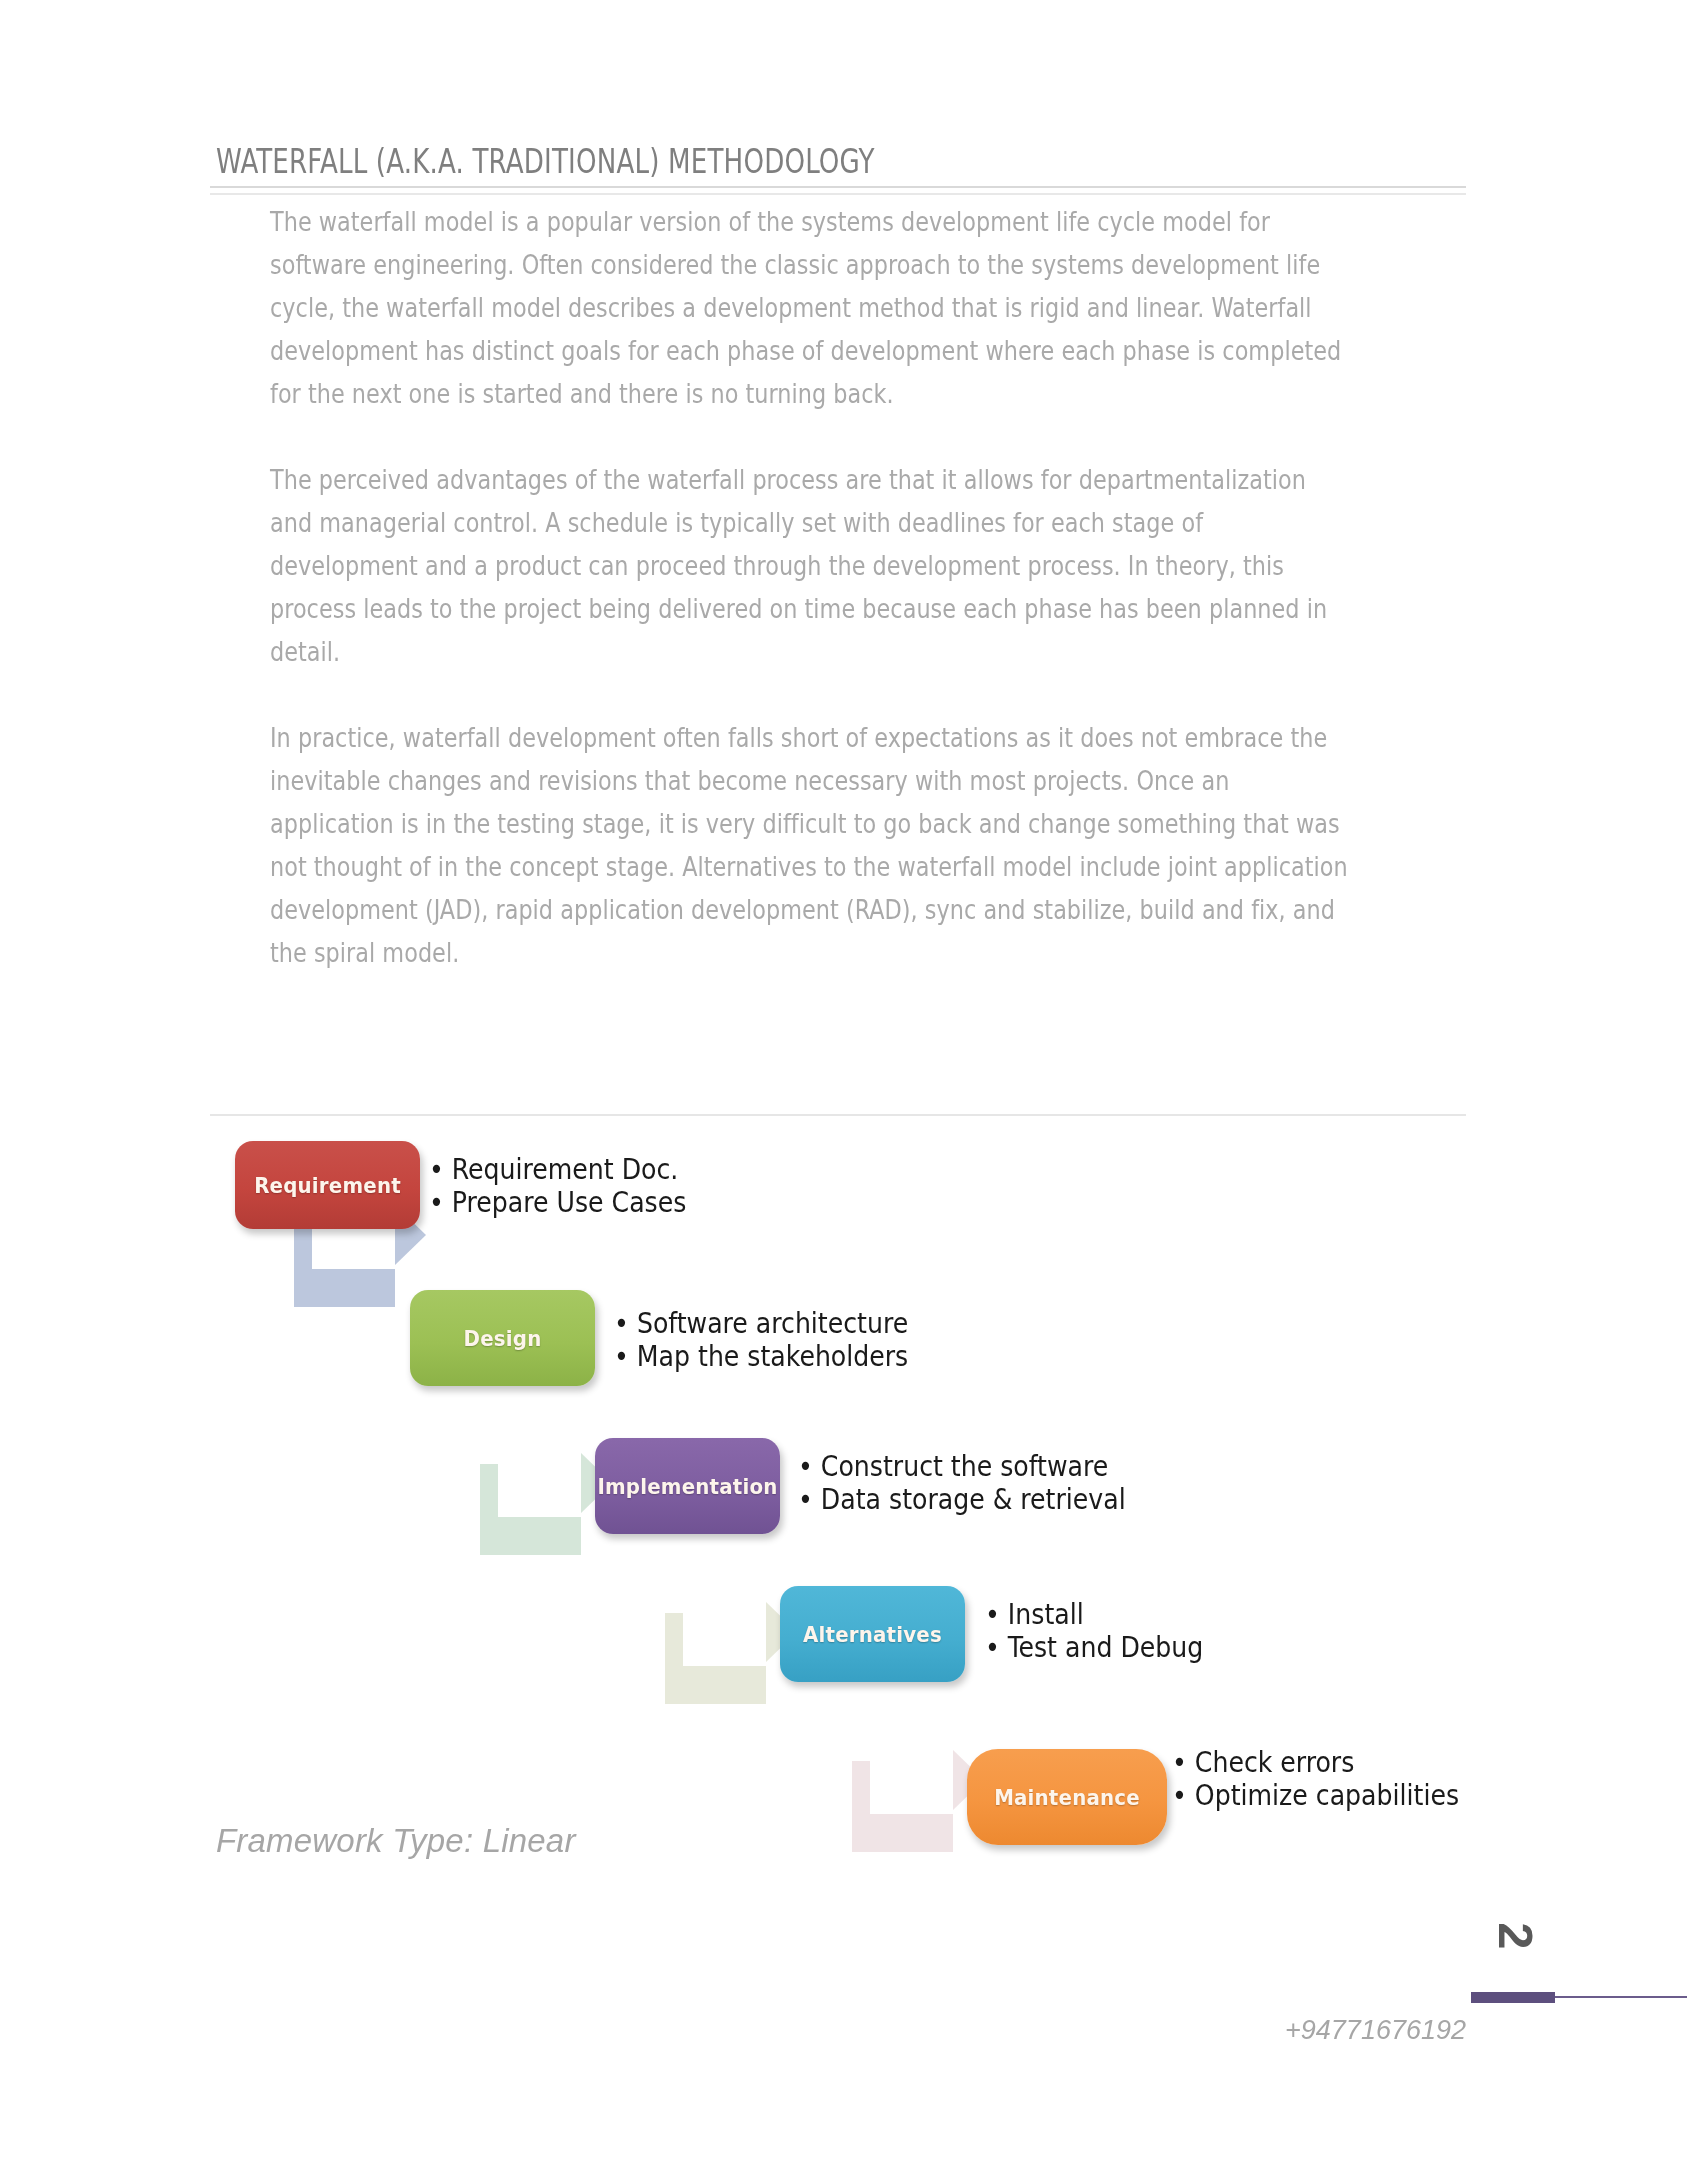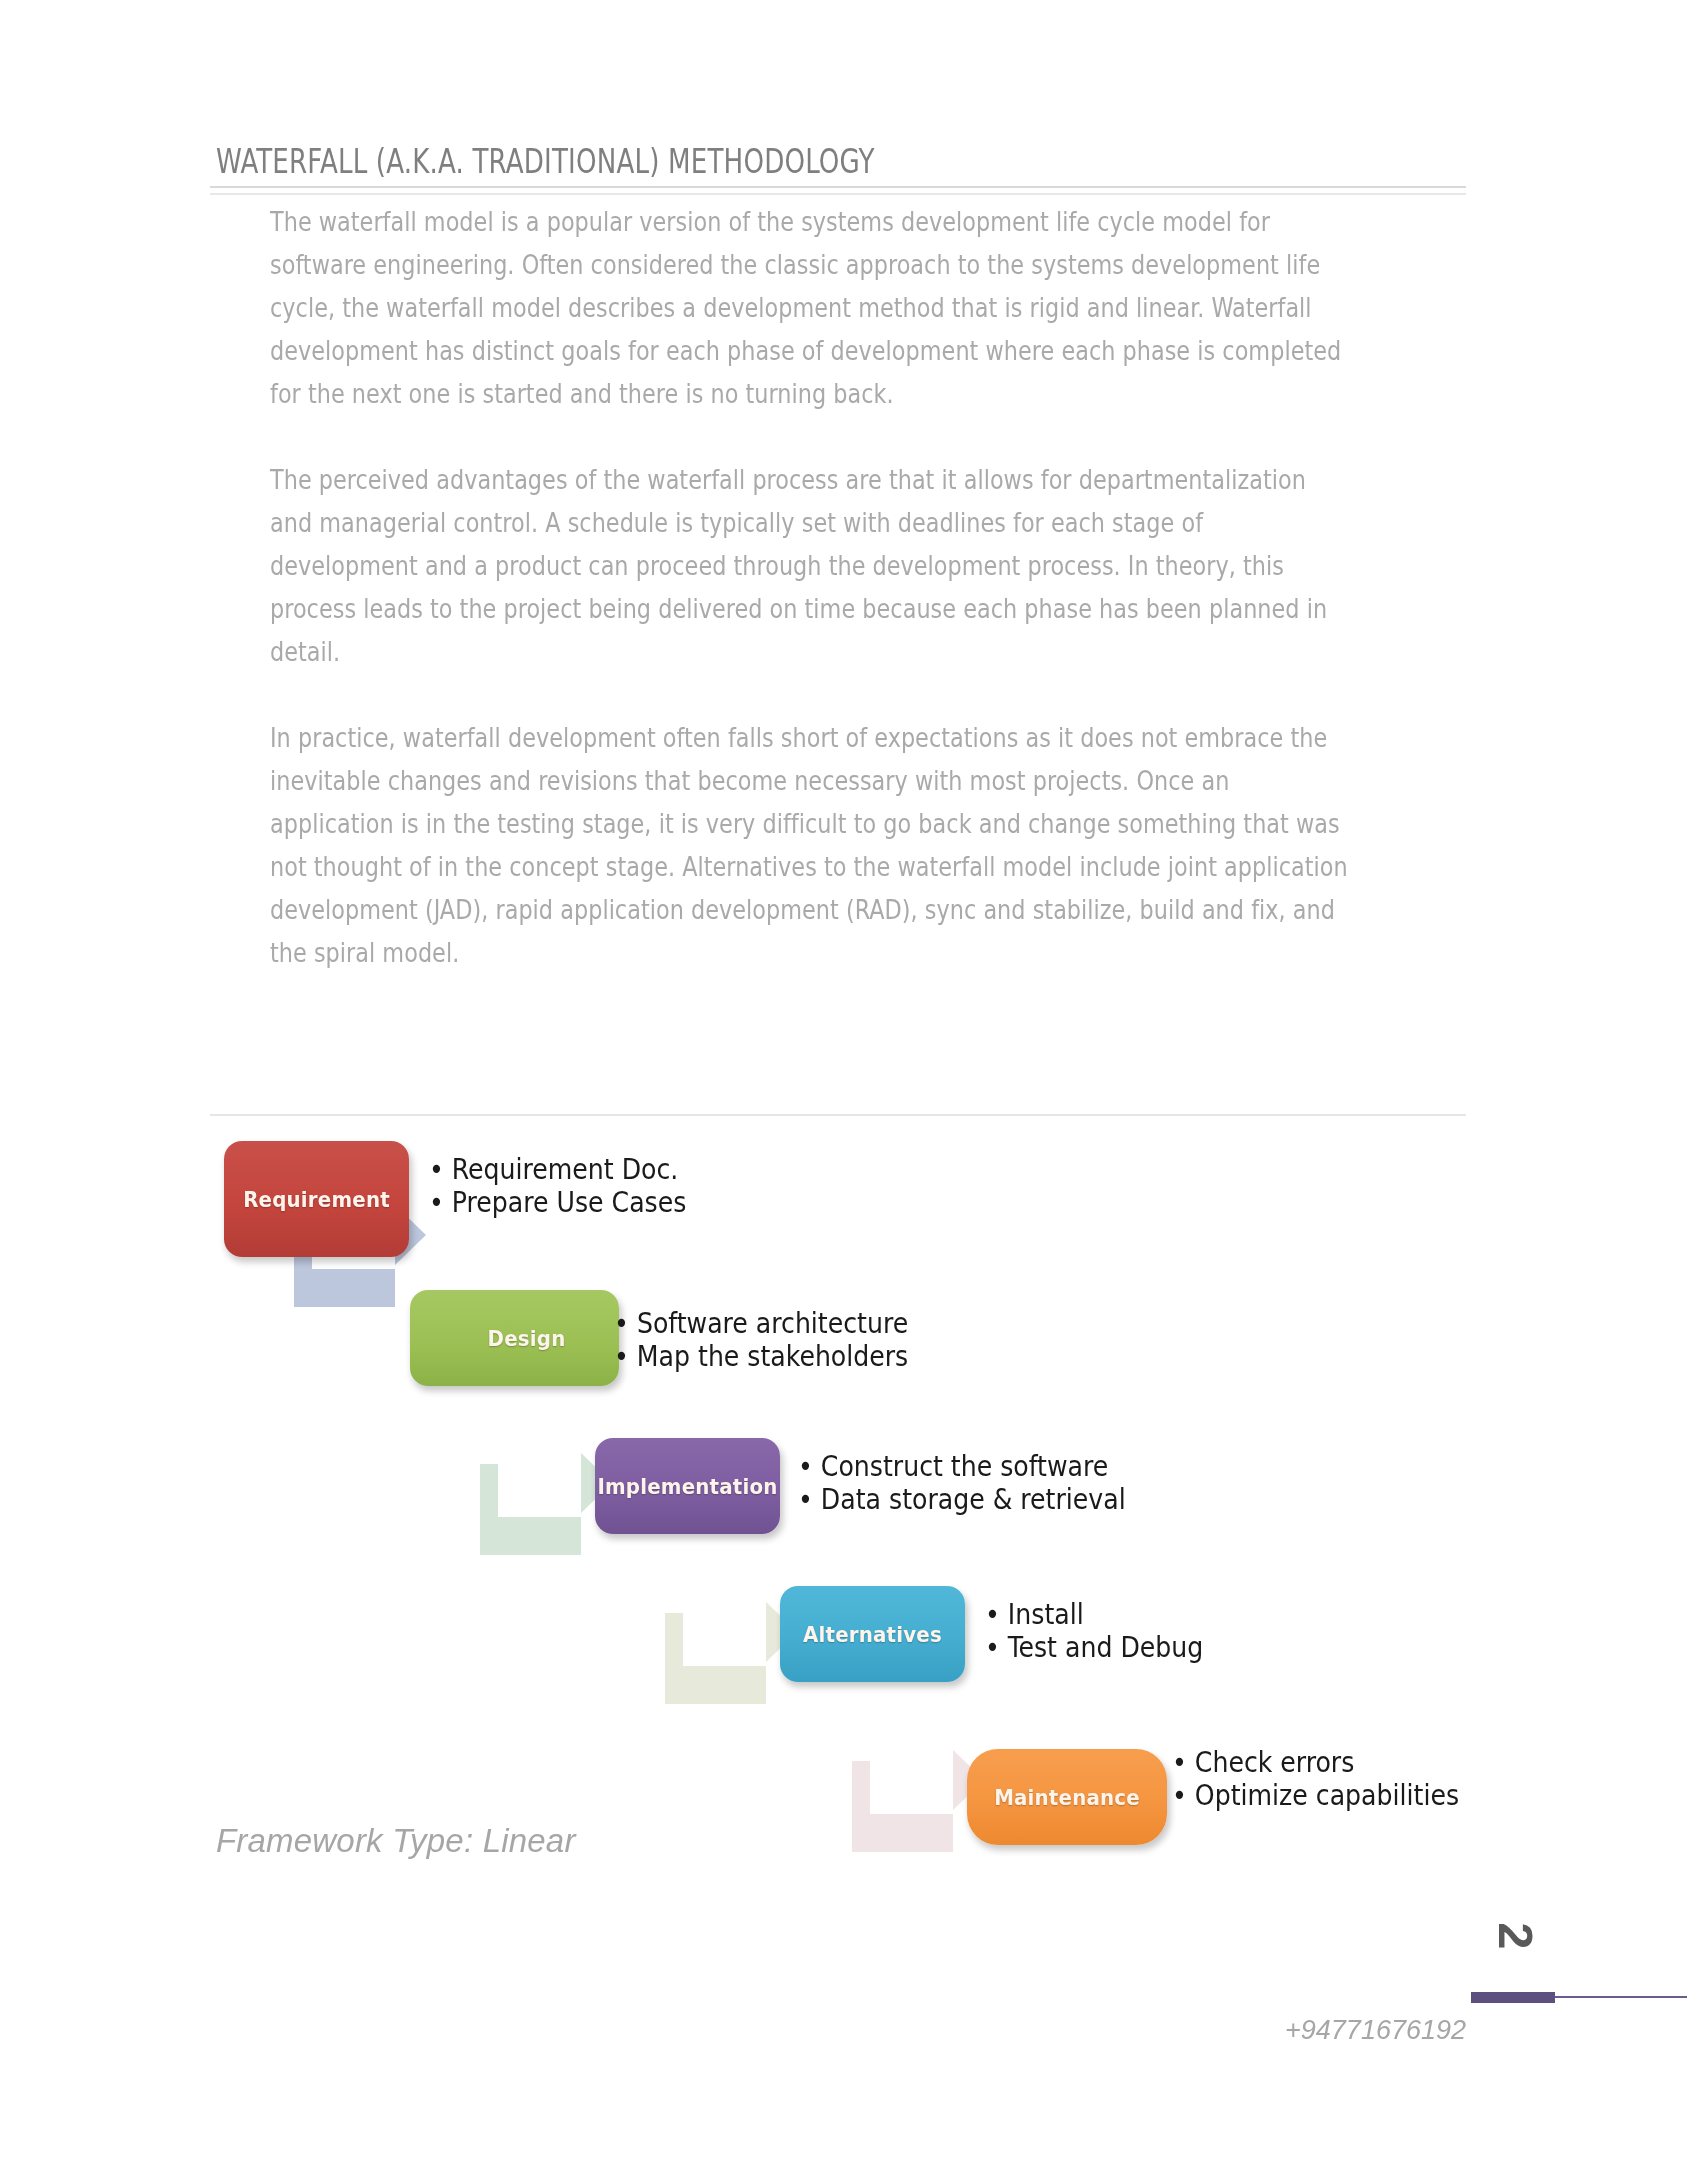--- a/index.html
+++ b/index.html
@@ -226,31 +226,31 @@
       <div class="shaft" style="top:53px; width:101px; background:#e7e9da;"></div>
       <div class="head" style="left:101px; top:-10.7px; border-left:31px solid #e7e9da;"></div>
     </div>
 
     <div class="arrow" style="left:636px; top:641px; width:132px; height:115px;">
       <div class="stem" style="height:91px; background:#f0e4e6;"></div>
       <div class="shaft" style="top:53px; width:101px; background:#f0e4e6;"></div>
       <div class="head" style="left:101px; top:-10.7px; border-left:31px solid #f0e4e6;"></div>
     </div>
 
-    <div class="node" style="left:8px; top:21.4px; width:185px; height:116px;
+    <div class="node" style="left:19px; top:21.4px; width:185px; height:88px;
                 background:linear-gradient(180deg,#c9504a 0%,#c4453e 55%,#b33c36 100%);">
       <span>Requirement</span>
     </div>
     <div class="bullets" style="left:213px; top:33px;">
       <span>• Requirement Doc.</span>
       <span>• Prepare Use Cases</span>
     </div>
 
     <div class="node" style="left:194px; top:170px; width:185px; height:96px;
-                background:linear-gradient(180deg,#a6c862 0%,#9cc054 55%,#8cb247 100%);padding-left:24px;">
+                background:linear-gradient(180deg,#a6c862 0%,#9cc054 55%,#8cb247 100%);">
       <span>Design</span>
     </div>
     <div class="bullets" style="left:398px; top:187px;text-align:center;">
       <span>• Software architecture</span>
       <span>• Map the stakeholders</span>
     </div>
 
     <div class="node" style="left:379px; top:318px; width:185px; height:96px;
                 background:linear-gradient(180deg,#8968aa 0%,#7e5ea0 55%,#705293 100%);">
       <span>Implementation</span>

